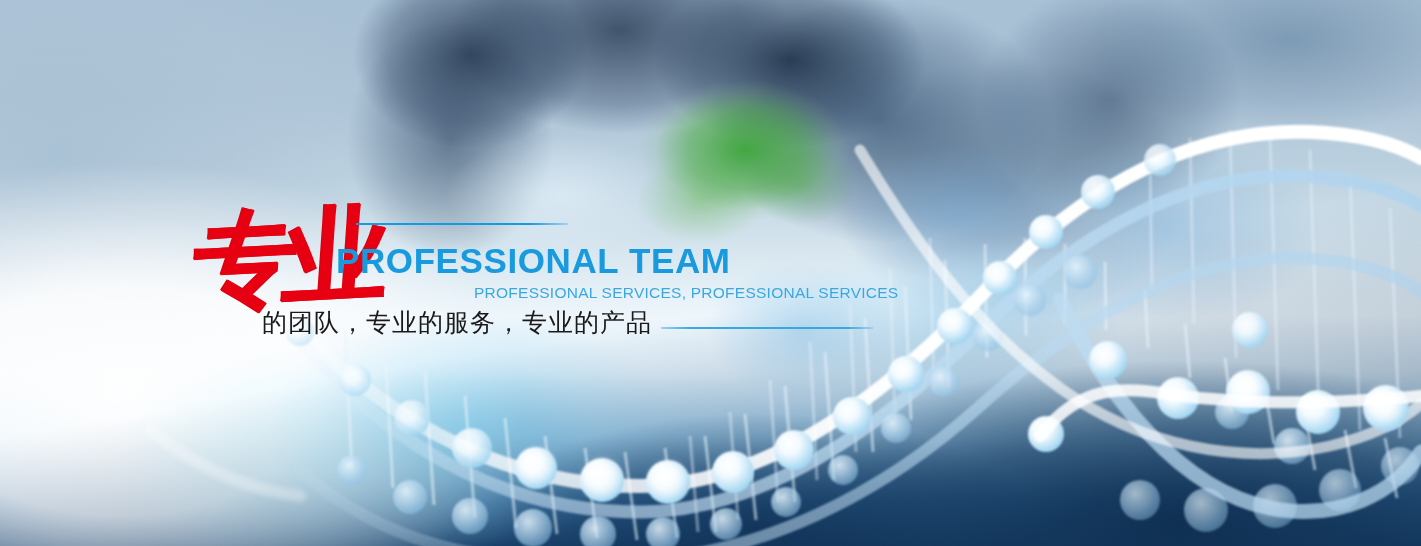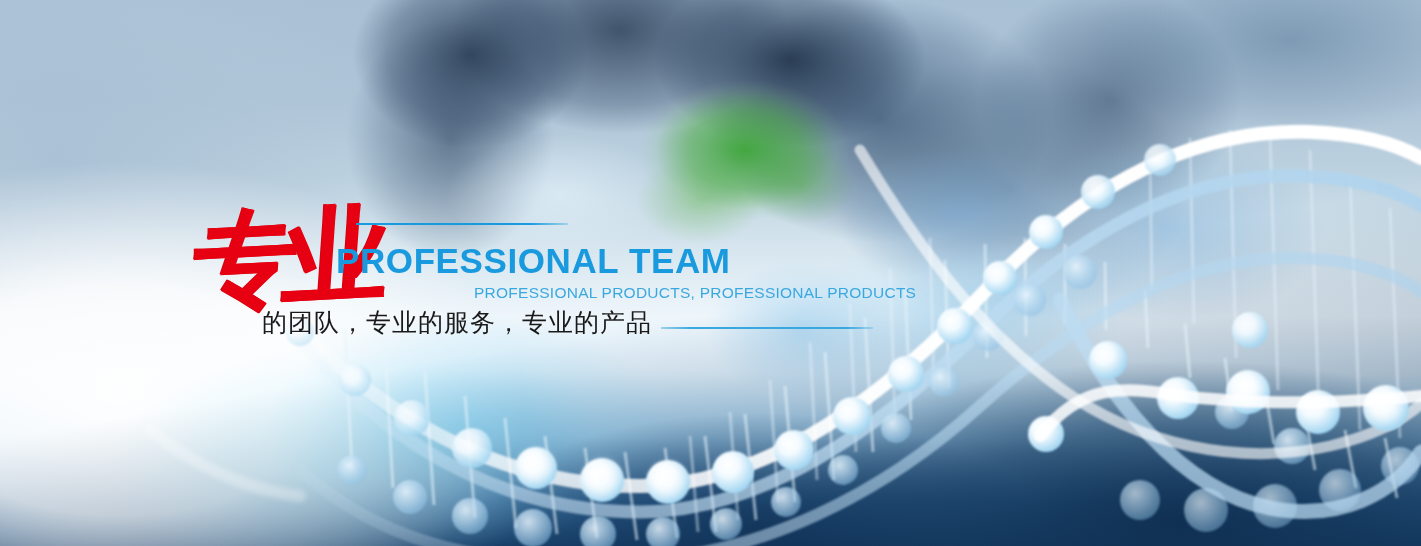--- a/index.html
+++ b/index.html
@@ -342,20 +342,20 @@
   </svg>
 
   <div class="text-block">
 
     <div class="cal-mark">专业</div>
 
     <div class="rule rule-top"></div>
 
     <div class="headline">PROFESSIONAL TEAM</div>
 
-    <div class="subline">PROFESSIONAL PRODUCTS, PROFESSIONAL PRODUCTS</div>
+    <div class="subline">PROFESSIONAL SERVICES, PROFESSIONAL SERVICES</div>
 
     <div class="cn-line">的团队，专业的服务，专业的产品</div>
 
     <div class="rule rule-bottom"></div>
   </div>
 
 </div>
 
 </body></html>

